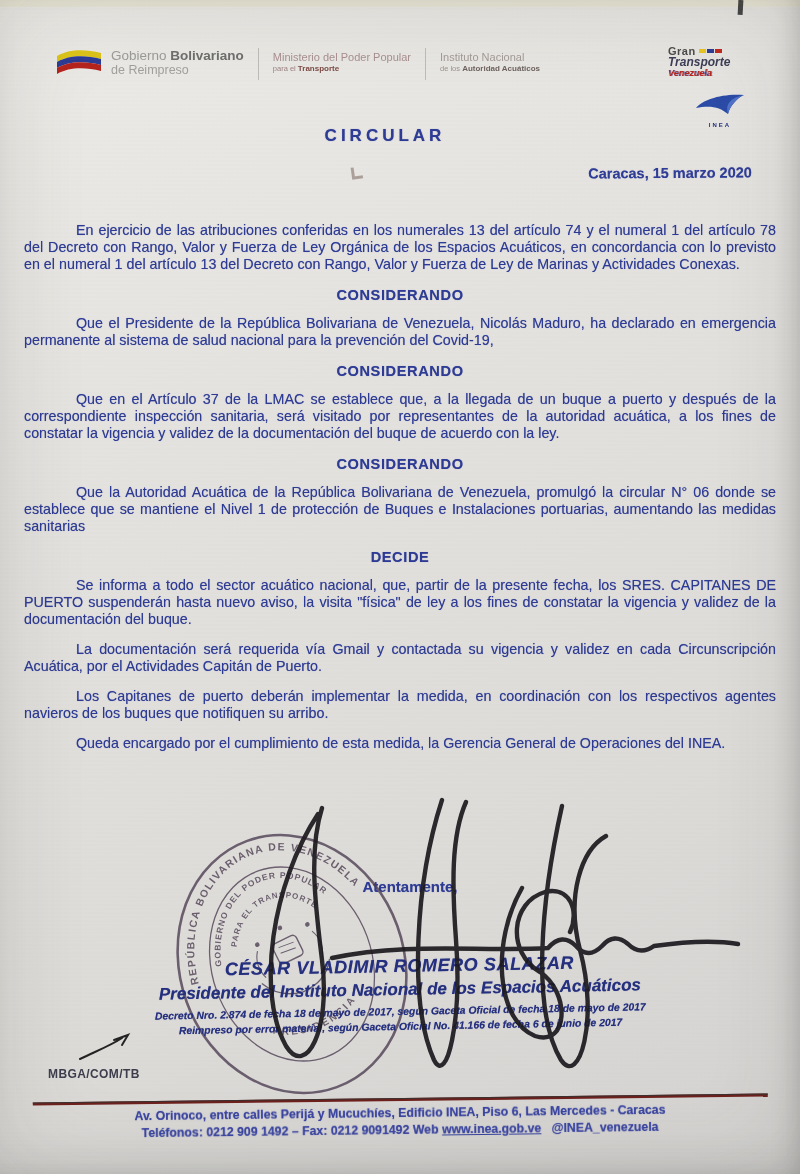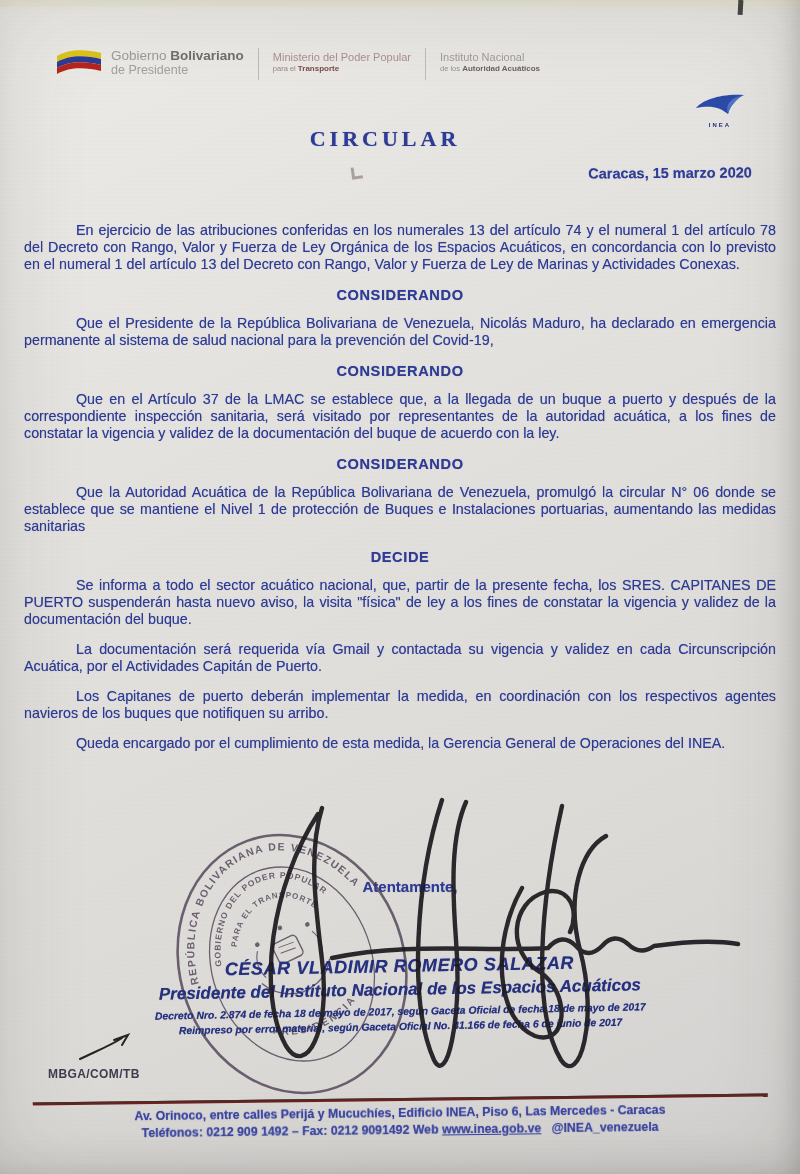--- a/index.html
+++ b/index.html
@@ -35,22 +35,22 @@
   .gran .g2{font-size:12px;font-weight:bold;font-style:italic;color:#3c3c55;}
   .gran .g3{font-size:9px;font-weight:bold;font-style:italic;color:#b5231c;text-shadow:1px 0 0 rgba(43,58,148,.6);}
   .gran .chips{display:inline-block;vertical-align:2px;margin-left:3px;}
   .gran .chips i{display:inline-block;width:7px;height:4px;margin-right:1px;}
   .inea-logo{position:absolute;left:690px;top:92px;width:60px;text-align:center;}
   .inea-logo svg{width:56px;height:26px;}
   .inea-label{font-size:6px;font-weight:bold;color:#20307e;letter-spacing:2px;filter:blur(.3px);}
 
   
   .title{position:absolute;top:126px;left:0;width:770px;text-align:center;
-    font-size:22px;font-weight:bold;letter-spacing:4px;color:#2c3a94;
-    text-shadow:0 0 1px rgba(44,58,148,.55);font-family:Liberation Serif, serif;}
+    font-size:17px;font-weight:bold;letter-spacing:4px;color:#2c3a94;
+    text-shadow:0 0 1px rgba(44,58,148,.55);}
   .circ-num{position:absolute;top:156px;left:348px;width:160px;text-align:center;
     font-size:25px;font-weight:600;letter-spacing:13px;color:#6e5b51;
     text-shadow:0 0 1.5px rgba(90,70,60,.7);}
   .num-smudge{position:absolute;left:352px;top:176px;width:11px;height:3px;background:#7b695f;opacity:.55;transform:rotate(-8deg);}
   .num-smudge::before{content:"";position:absolute;left:0;top:-9px;width:3px;height:10px;background:#7b695f;}
   .dateline{position:absolute;top:165px;left:560px;width:220px;text-align:center;
     font-size:14.5px;font-weight:700;color:#2e3c97;transform:rotate(-.4deg);
     text-shadow:0 0 .8px rgba(44,58,148,.5);}
 
   
@@ -95,34 +95,39 @@
   <div class="corner-mark"></div>
 
   <div class="header">
     <svg class="flag" viewBox="0 0 48 34">
       <path d="M2 10 C 14 3, 30 3, 46 7 L46 13 C 30 9, 14 9, 2 16 Z" fill="#ddc418"></path>
       <path d="M2 16 C 14 9, 30 9, 46 13 L46 19 C 30 15, 14 15, 2 22 Z" fill="#2b3a94"></path>
       <path d="M2 22 C 14 15, 30 15, 46 19 L46 25 C 30 21, 14 21, 2 28 Z" fill="#b5231c"></path>
     </svg>
     <div class="gov">
       <div class="l1"><span>Gobierno </span><b>Bolivariano</b></div>
-      <div class="l2">de Presidente</div>
+      <div class="l2">de Reimpreso</div>
     </div>
     <div class="hdr-div"></div>
     <div class="mini">
       <div class="a">Ministerio del Poder Popular</div>
       <div class="b"><span>para el </span><b>Transporte</b></div>
     </div>
     <div class="hdr-div"></div>
     <div class="mini mini2">
       <div class="a">Instituto Nacional</div>
       <div class="b"><span>de los </span><b>Autoridad Acuáticos</b></div>
     </div>
   </div>
 
+  <div class="gran">
+    <div><span class="g1">Gran</span><span class="chips"><i style="background:#e8c520"></i><i style="background:#2b3a94"></i><i style="background:#c0281e"></i></span></div>
+    <div class="g2">Transporte</div>
+    <div class="g3">Venezuela</div>
+  </div>
 
   <div class="inea-logo">
     <svg viewBox="0 0 56 26">
       <path d="M52 3 C 30 1, 10 8, 4 16 C 18 13, 28 15, 36 22 C 38 14, 45 6, 52 3 Z" fill="#2a4aa6"></path>
       <path d="M52 3 C 38 6, 33 12, 36 22 C 38 14, 45 6, 52 3 Z" fill="#4d72c8"></path>
     </svg>
     <div class="inea-label">INEA</div>
   </div>
 
   <div class="title">CIRCULAR</div>

